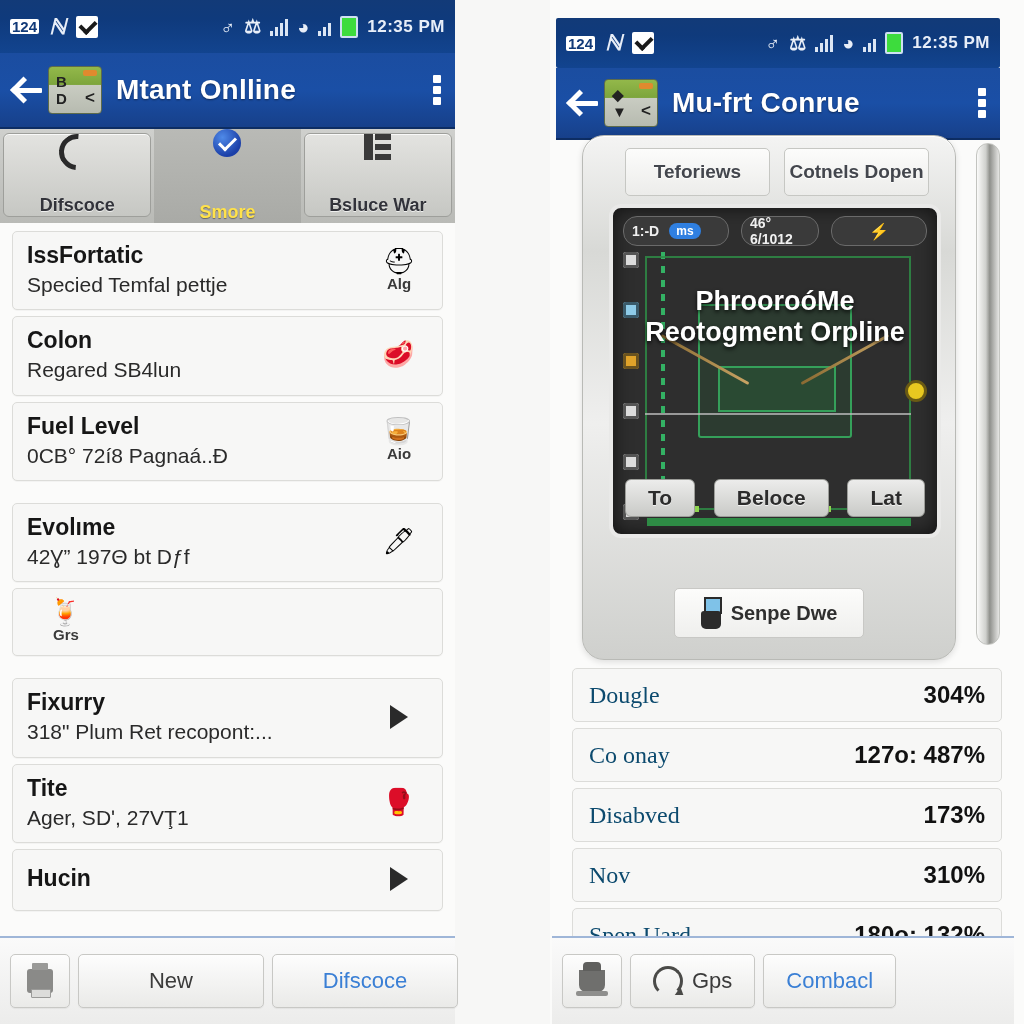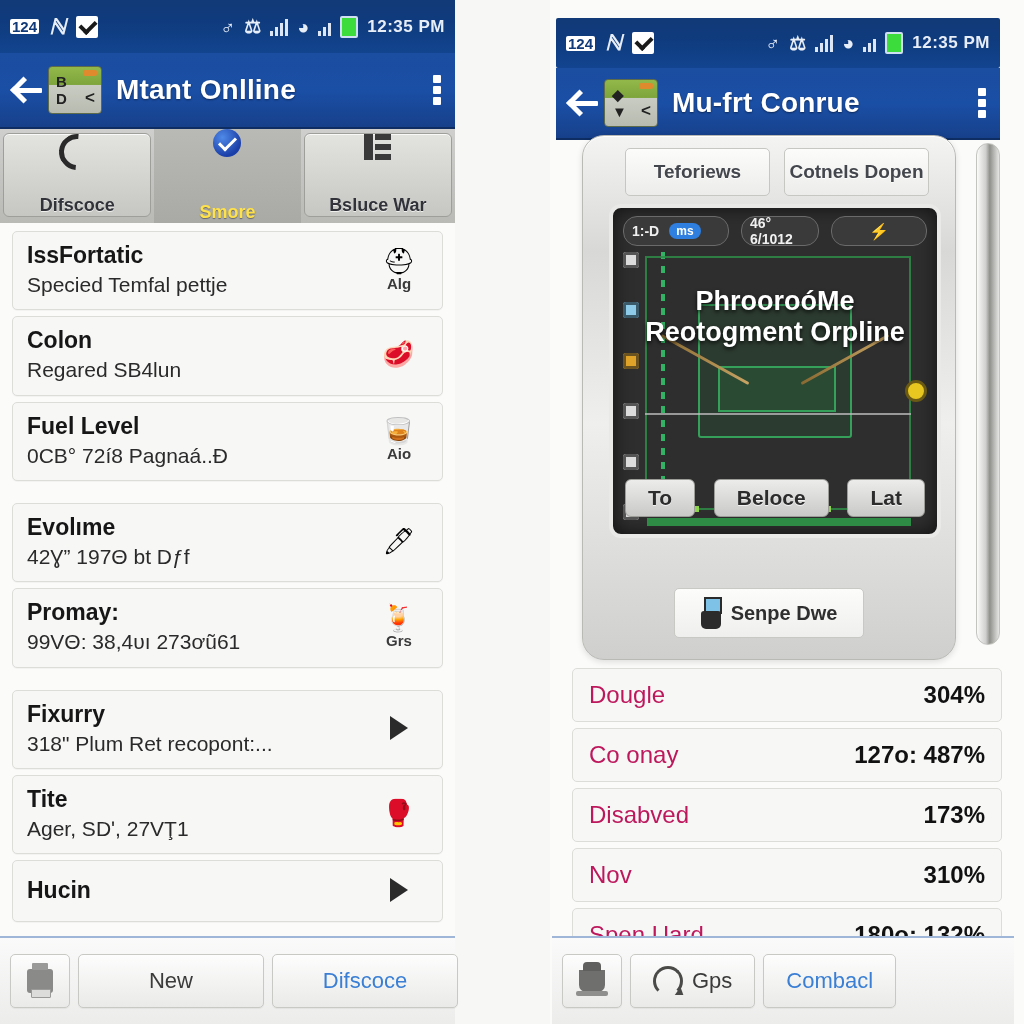--- a/index.html
+++ b/index.html
@@ -359,21 +359,21 @@
   
   .statwrap{
     position:absolute;left:0;right:0;top:668px;bottom:88px;
     padding:0 22px;box-sizing:border-box;overflow:hidden;
   }
   .statrow{
     background:#f7f7f6;border:1px solid #dcdcd9;border-radius:5px;
     height:54px;margin-bottom:6px;
     display:flex;align-items:center;padding:0 16px;box-sizing:border-box;
   }
-  .stat-label{font-size:24px;color:#be185d;}
+  .stat-label{font-size:24px;color:#0c4a6e;font-family:Liberation Serif, serif;}
   .stat-value{margin-left:auto;font-size:24px;font-weight:bold;color:#111;}
 </style>
 </head>
 <body>
 
 <div class="stage">
 
   <div class="panel left">
 
     <div class="statusbar">
@@ -478,24 +478,20 @@
           <div class="card-title">Evolıme</div>
           <div class="card-sub">42Ɣ” 197Θ bt Dƒf</div>
         </div>
         <div class="card-acc">
           <div class="acc-emoji">🖊</div>
           <div class="acc-cap"></div>
         </div>
       </div>
 
       <div class="card">
-        <div class="card-text">
-          <div class="card-title">Promay:</div>
-          <div class="card-sub">99VΘ: 38,4ᴜı 273ơũ61</div>
-        </div>
         <div class="card-acc">
           <div class="acc-emoji">🍹</div>
           <div class="acc-cap">Grs</div>
         </div>
       </div>
 
       <div class="card gap">
         <div class="card-text">
           <div class="card-title">Fixurry</div>
           <div class="card-sub">318" Plum Ret recopont:...</div>

